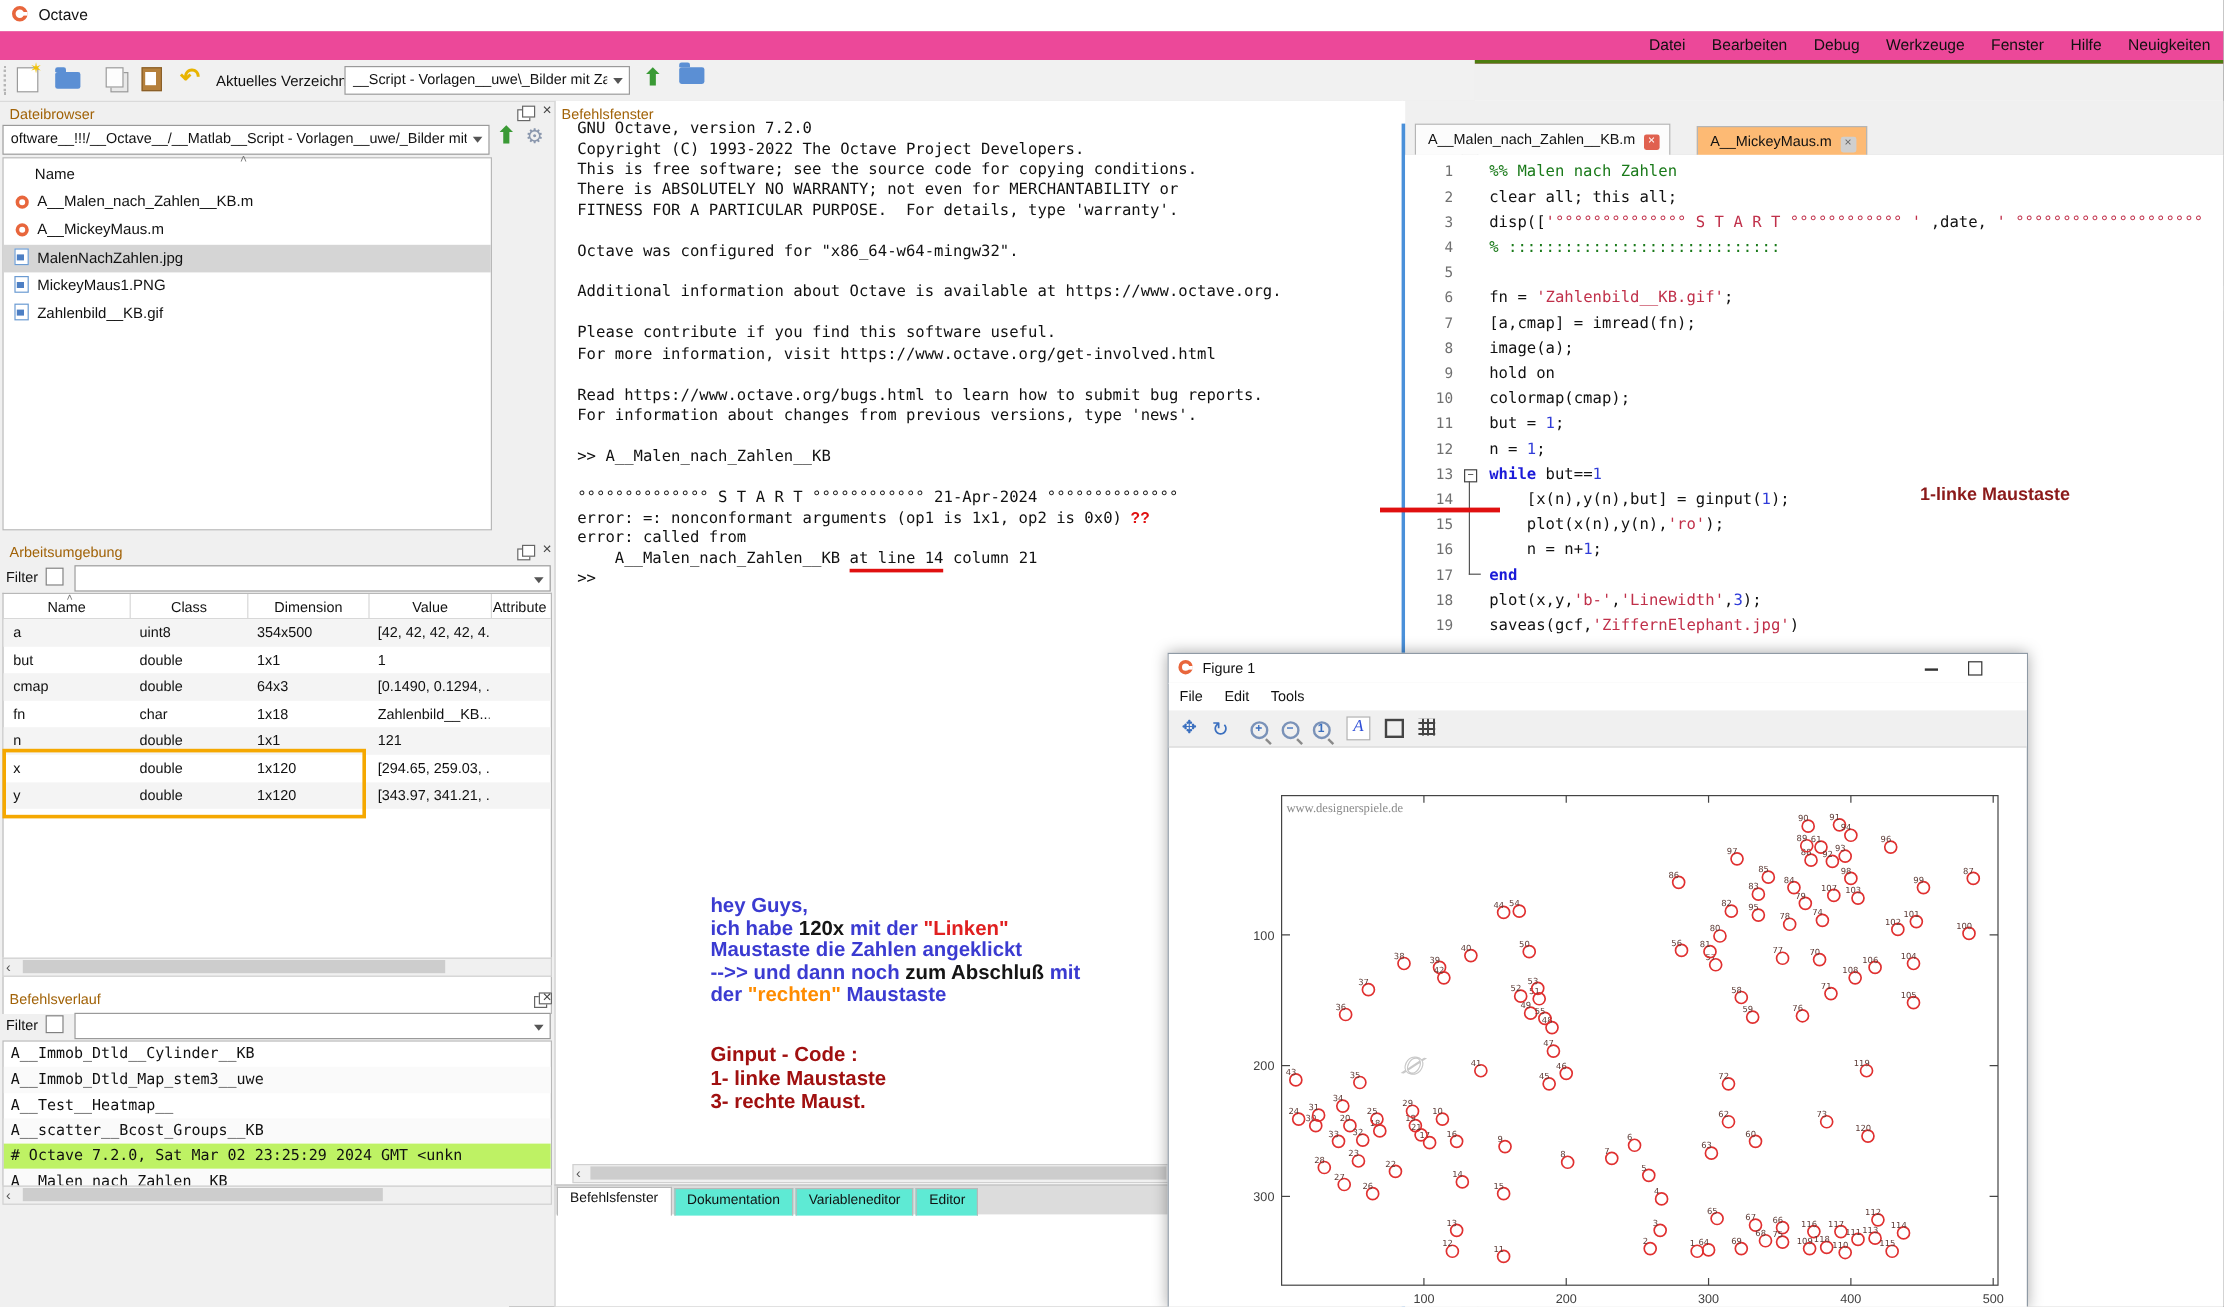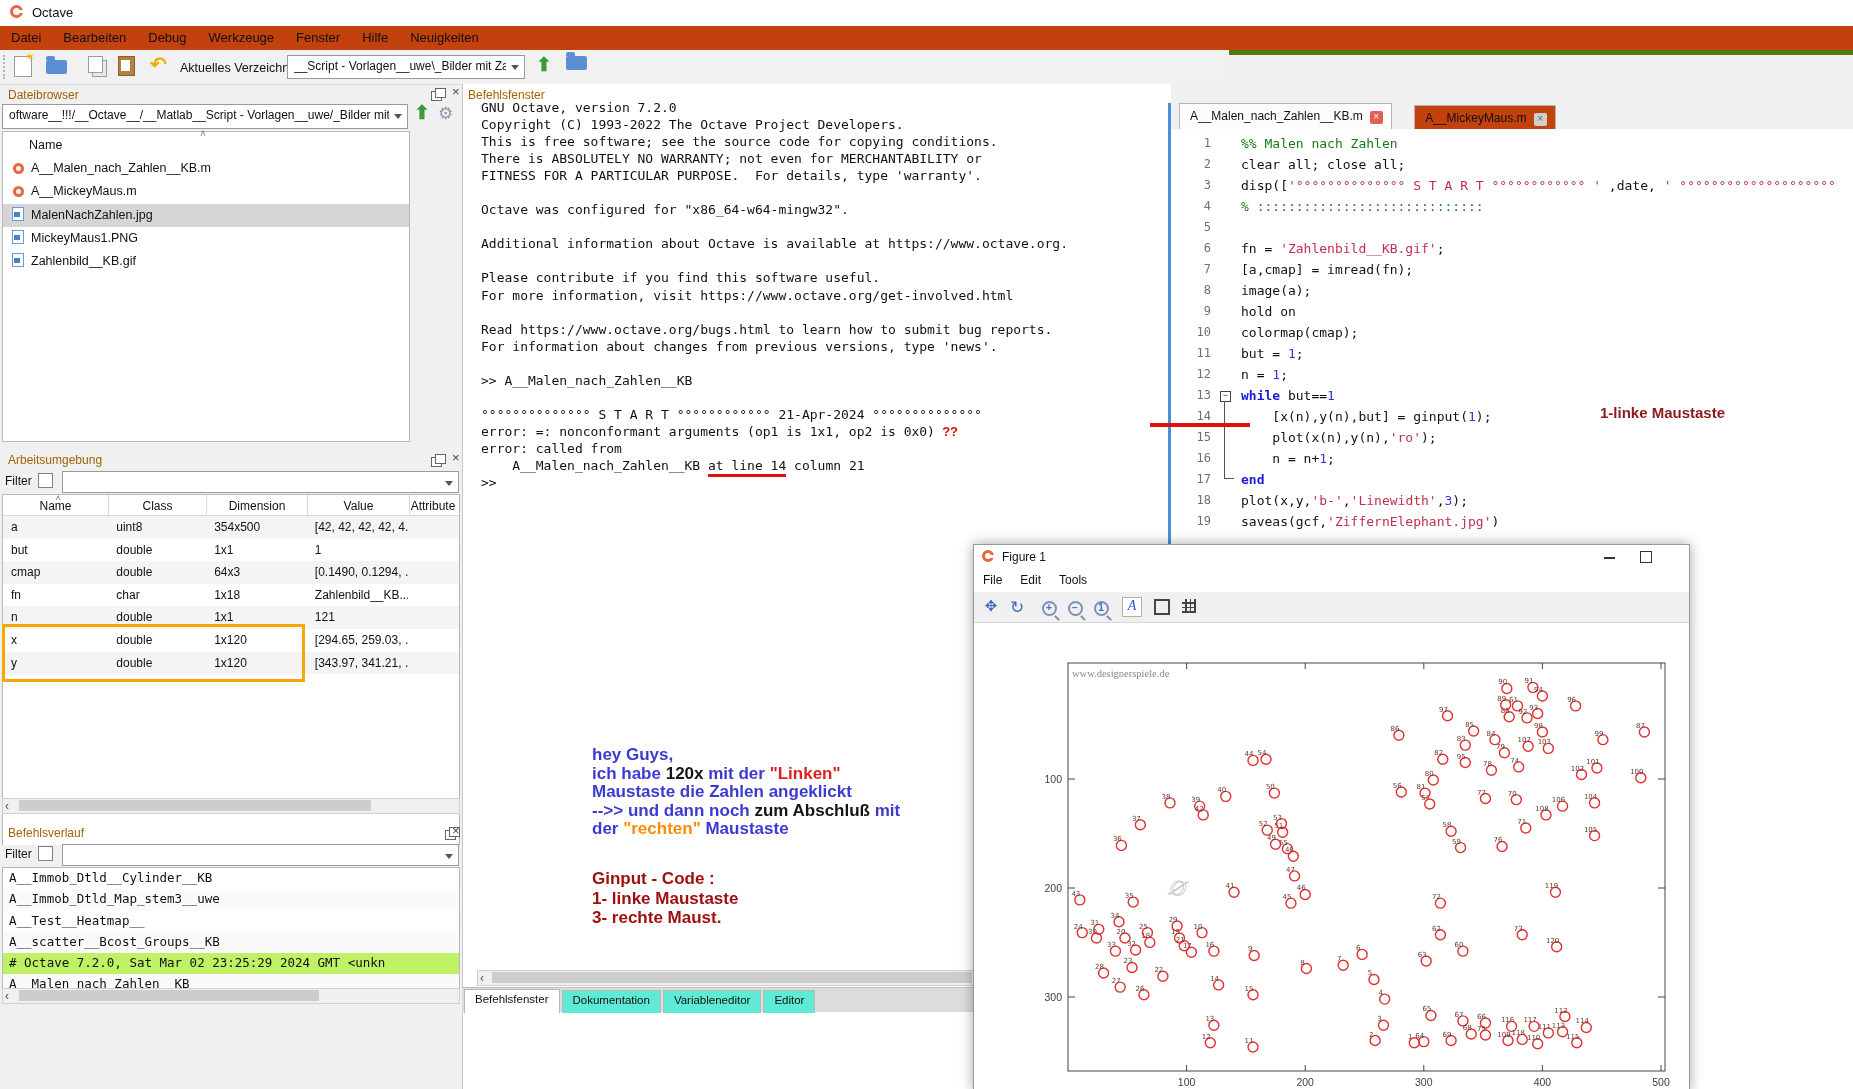--- a/index.html
+++ b/index.html
@@ -5,21 +5,21 @@
   html,body{margin:0;padding:0;background:#888;}
   #screen{position:relative;width:1853px;height:1089px;background:#f0f0f0;overflow:hidden;
           font-family:"Liberation Sans",sans-serif;font-size:12px;color:#111;}
   .abs{position:absolute;}
   
   #titlebar{left:0;top:0;width:1853px;height:26px;background:#fff;}
   .octicon{display:inline-block;width:13px;height:13px;border-radius:50%;border:3.5px solid #e8663c;box-sizing:border-box;background:#fff;position:relative;}
   .octicon:after{content:"";position:absolute;right:-3px;top:2px;width:4px;height:3px;background:#fff;}
   #titlebar .t{position:absolute;left:32px;top:5px;font-size:13px;}
   #titlebar .octicon{position:absolute;left:10px;top:5px;}
-  #menubar{left:0;top:26px;width:1853px;height:24px;background:#c2410c;border-bottom:5px solid #4d7c0f;}
+  #menubar{left:0;top:26px;width:1853px;height:24px;background:#ec4899;border-bottom:3px solid #4d7c0f;text-align:right;}
   .menu-item{display:inline-block;padding:4px 11px 0 11px;font-size:13px;height:20px;}
   #maintoolbar{left:0;top:50px;width:1229px;height:34px;background:#f1f1f1;border-bottom:1px solid #dadada;}
   #toolbar-handle{left:3px;top:55px;width:4px;height:24px;border-left:2px dotted #b5b5b5;}
   .tbi{position:absolute;top:56px;width:24px;height:22px;}
   .icon-new{left:14px;width:16px;height:19px;background:#fff;border:1px solid #9a9a9a;}
   .icon-new:after{content:"✶";position:absolute;right:-4px;top:-7px;color:#f2c200;font-size:12px;}
   .icon-folder{width:21px;height:14px;background:#5b8fd4;border-radius:2px;position:relative;top:4px;}
   .icon-folder:before{content:"";position:absolute;left:0;top:-4px;width:9px;height:4px;background:#5b8fd4;border-radius:2px 2px 0 0;}
   .icon-copy{left:88px;width:13px;height:15px;background:#fdfdfd;border:1px solid #9a9a9a;box-shadow:4px 4px 0 -1px #e8e8e8,4px 4px 0 0 #9a9a9a;}
   .icon-paste{left:118px;width:15px;height:18px;background:#b5803c;border:1px solid #8a5f28;}
@@ -97,21 +97,21 @@
   #cmd-scroll{left:477px;top:970px;width:688px;}
   #cmd-scroll .thumb{left:14px;width:480px;}
   #dock-tabs{left:462px;top:987px;width:706px;height:24px;background:#dcdcdc;border-top:1px solid #c0c0c0;}
   .dtab{display:inline-block;height:19px;padding:3px 10px 0 10px;font-size:11.5px;background:#5eead4;border:1px solid #b8b8b8;border-bottom:none;margin-left:2px;vertical-align:top;margin-top:2px;}
   .dtab.active{background:#fff;margin-top:1px;height:20px;}
   
   #editor{left:1168px;top:84px;width:685px;height:1005px;background:#fff;}
   #ed-blueline{left:1168px;top:103px;width:3px;height:986px;background:#4a90d9;}
   #ed-tabbar{left:1171px;top:84px;width:682px;height:45px;background:#f0f0f0;border-bottom:1px solid #c8c8c8;}
   .edtab{position:absolute;top:19px;height:25px;background:#fcfcfc;border:1px solid #b5b5b5;font-size:12px;padding:5px 8px 0 10px;}
-  .edtab.inactive{background:#c2410c;top:21px;height:23px;}
+  .edtab.inactive{background:#fdba74;top:21px;height:23px;}
   .tabx{display:inline-block;width:13px;height:13px;text-align:center;line-height:12px;font-size:10px;margin-left:7px;vertical-align:0px;}
   .tabx.red{background:#e0614f;color:#fff;border-radius:2px;}
   .tabx.gray{background:#cfcfcf;color:#666;border-radius:2px;}
   #ed-code{left:1171px;top:129px;width:682px;height:960px;background:#fff;font-family:"DejaVu Sans Mono",monospace;font-size:13px;}
   #ed-gutter-bg{left:1171px;top:129px;width:47px;height:960px;background:#efefef;border-right:1px solid #ddd;}
   #ed-fold-bg{left:1218px;top:129px;width:13px;height:960px;background:#e2e2e2;border-right:1px solid #d0d0d0;}
   .edline{position:absolute;height:21px;white-space:pre;}
   .edline .gut{position:absolute;left:0;width:40px;text-align:right;color:#707070;font-size:12px;padding-top:3px;}
   .edline .src{position:absolute;left:70px;padding-top:3px;}
   .cur-line-band{left:1171px;top:238px;width:682px;height:21px;background:#e7e7e7;}
@@ -315,21 +315,21 @@
   <div class="abs" id="ed-tabbar">
       <span class="edtab" style="left: 8px;"><span>A__Malen_nach_Zahlen__KB.m</span><span class="tabx red">×</span></span>
       <span class="edtab inactive" style="left: 243.2px;"><span>A__MickeyMaus.m</span><span class="tabx gray">×</span></span>
     </div>
   <div class="abs" id="ed-blueline"></div>
   <div class="abs cur-line-band"></div>
   <div class="abs" id="ed-gutter-bg"></div>
   <div class="abs" id="ed-fold-bg"></div>
   <div class="abs" id="ed-code">
       <div class="edline" style="top: 4px; left: 0px; width: 680px;"><div class="gut">1</div><div class="src"><span class="tk-c">%% Malen nach Zahlen</span></div></div>
-      <div class="edline" style="top: 25px; left: 0px; width: 680px;"><div class="gut">2</div><div class="src"><span class="tk-t">clear all; close all;</span></div></div>
+      <div class="edline" style="top: 25px; left: 0px; width: 680px;"><div class="gut">2</div><div class="src"><span class="tk-t">clear all; this all;</span></div></div>
       <div class="edline" style="top: 46px; left: 0px; width: 680px;"><div class="gut">3</div><div class="src"><span class="tk-t">disp([</span><span class="tk-s">'°°°°°°°°°°°°°° S T A R T °°°°°°°°°°°° '</span><span class="tk-t"> ,date, </span><span class="tk-s">' °°°°°°°°°°°°°°°°°°°°</span></div></div>
       <div class="edline" style="top: 67px; left: 0px; width: 680px;"><div class="gut">4</div><div class="src"><span class="tk-c">% :::::::::::::::::::::::::::::</span></div></div>
       <div class="edline" style="top: 88px; left: 0px; width: 680px;"><div class="gut">5</div><div class="src">&nbsp;</div></div>
       <div class="edline" style="top: 109px; left: 0px; width: 680px;"><div class="gut">6</div><div class="src"><span class="tk-t">fn = </span><span class="tk-s">'Zahlenbild__KB.gif'</span><span class="tk-t">;</span></div></div>
       <div class="edline" style="top: 130px; left: 0px; width: 680px;"><div class="gut">7</div><div class="src"><span class="tk-t">[a,cmap] = imread(fn);</span></div></div>
       <div class="edline" style="top: 151px; left: 0px; width: 680px;"><div class="gut">8</div><div class="src"><span class="tk-t">image(a);</span></div></div>
       <div class="edline" style="top: 172px; left: 0px; width: 680px;"><div class="gut">9</div><div class="src"><span class="tk-t">hold on</span></div></div>
       <div class="edline" style="top: 193px; left: 0px; width: 680px;"><div class="gut">10</div><div class="src"><span class="tk-t">colormap(cmap);</span></div></div>
       <div class="edline" style="top: 214px; left: 0px; width: 680px;"><div class="gut">11</div><div class="src"><span class="tk-t">but = </span><span class="tk-n">1</span><span class="tk-t">;</span></div></div>
       <div class="edline" style="top: 235px; left: 0px; width: 680px;"><div class="gut">12</div><div class="src"><span class="tk-t">n = </span><span class="tk-n">1</span><span class="tk-t">;</span></div></div>

